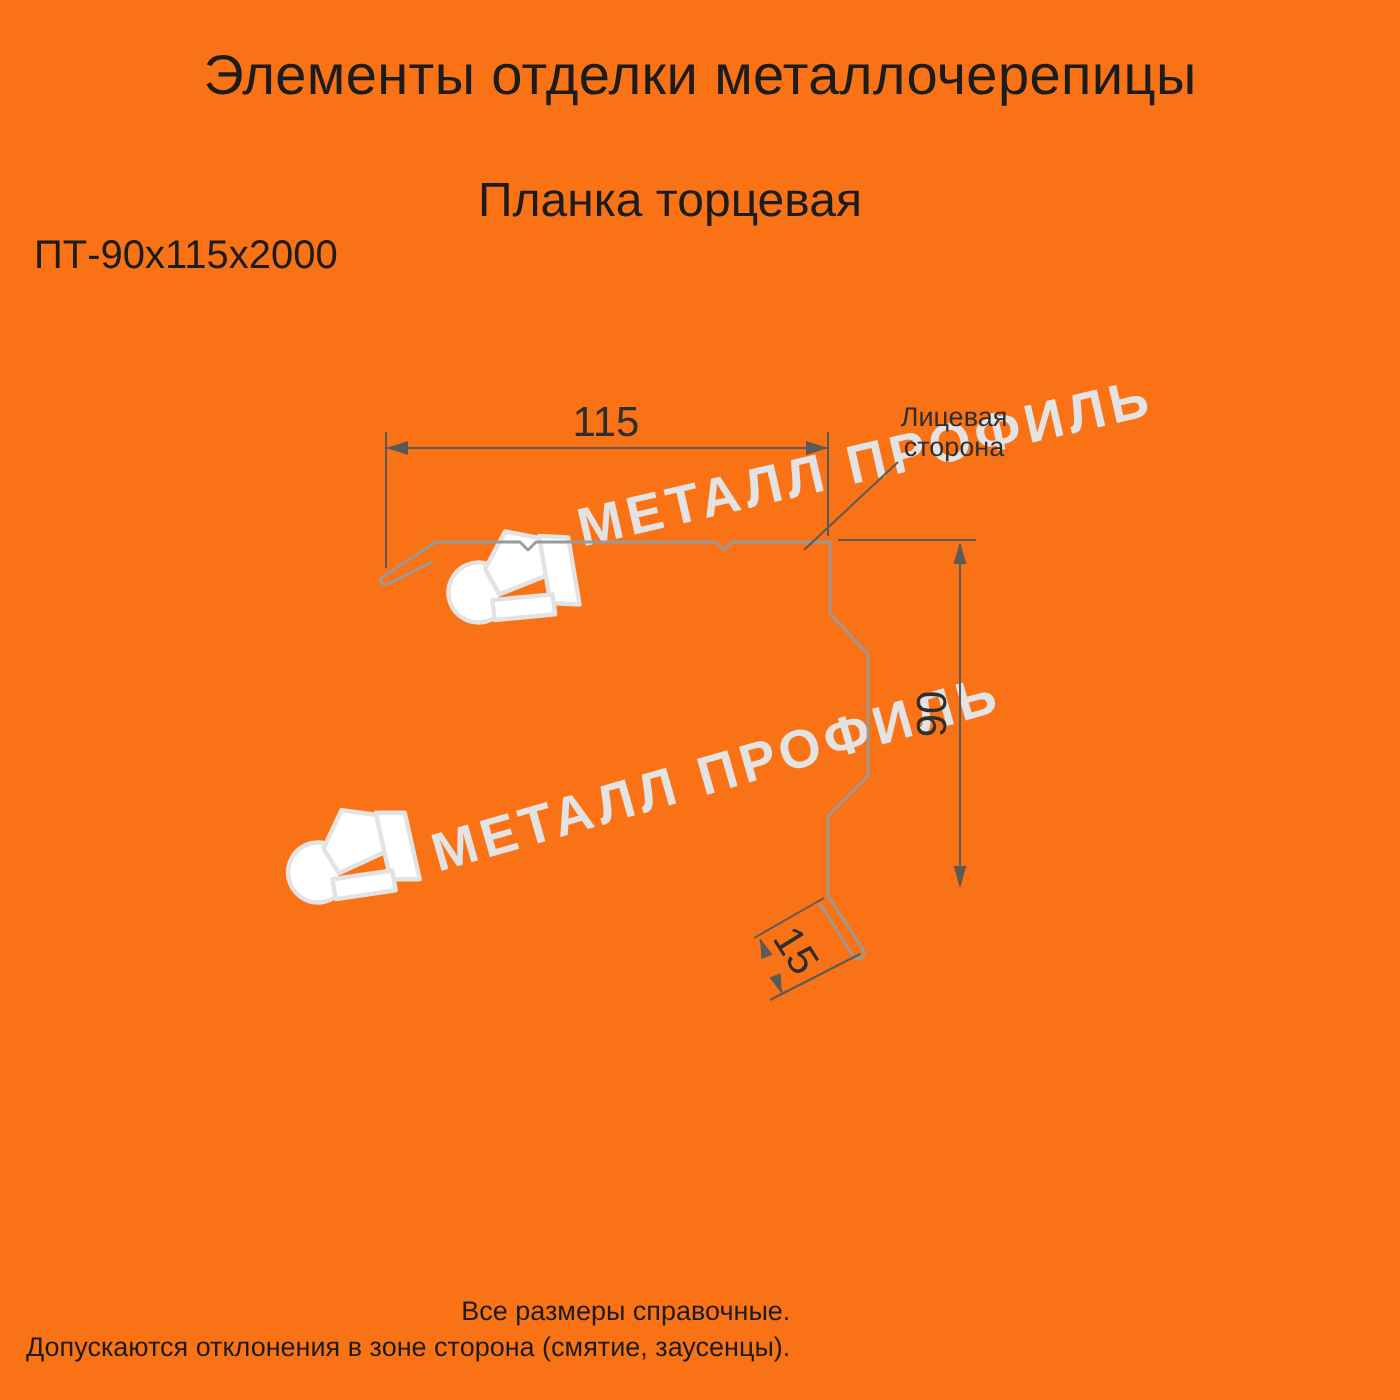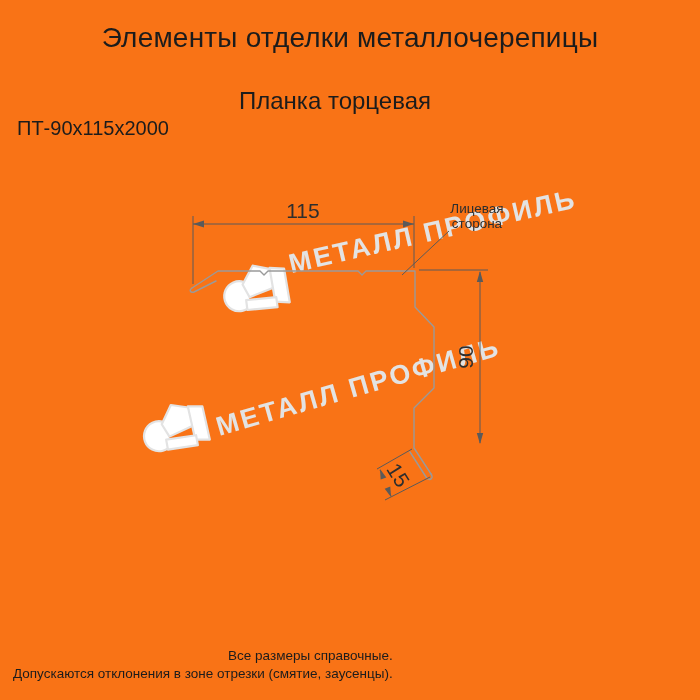--- a/index.html
+++ b/index.html
@@ -92,16 +92,16 @@
     <polygon class="dim-arrow" points="391,497 384.7,488.7 390.3,486.6"></polygon>
     <text class="dim-text" transform="translate(392,479) rotate(58)" text-anchor="middle">15</text>
 
     <line class="dim" x1="402" y1="275" x2="449" y2="231"></line>
     <text class="leader-text" x="477" y="213" text-anchor="middle">Лицевая</text>
     <text class="leader-text" x="477" y="228" text-anchor="middle">сторона</text>
   </svg>
 
   <div class="footnotes">
     <div>Все размеры справочные.</div>
-    <div>Допускаются отклонения в зоне отрезки (смятие, заусенцы).</div>
+    <div>Допускаются отклонения в зоне сторона (смятие, заусенцы).</div>
   </div>
 
 </div>
 
 </body></html>

